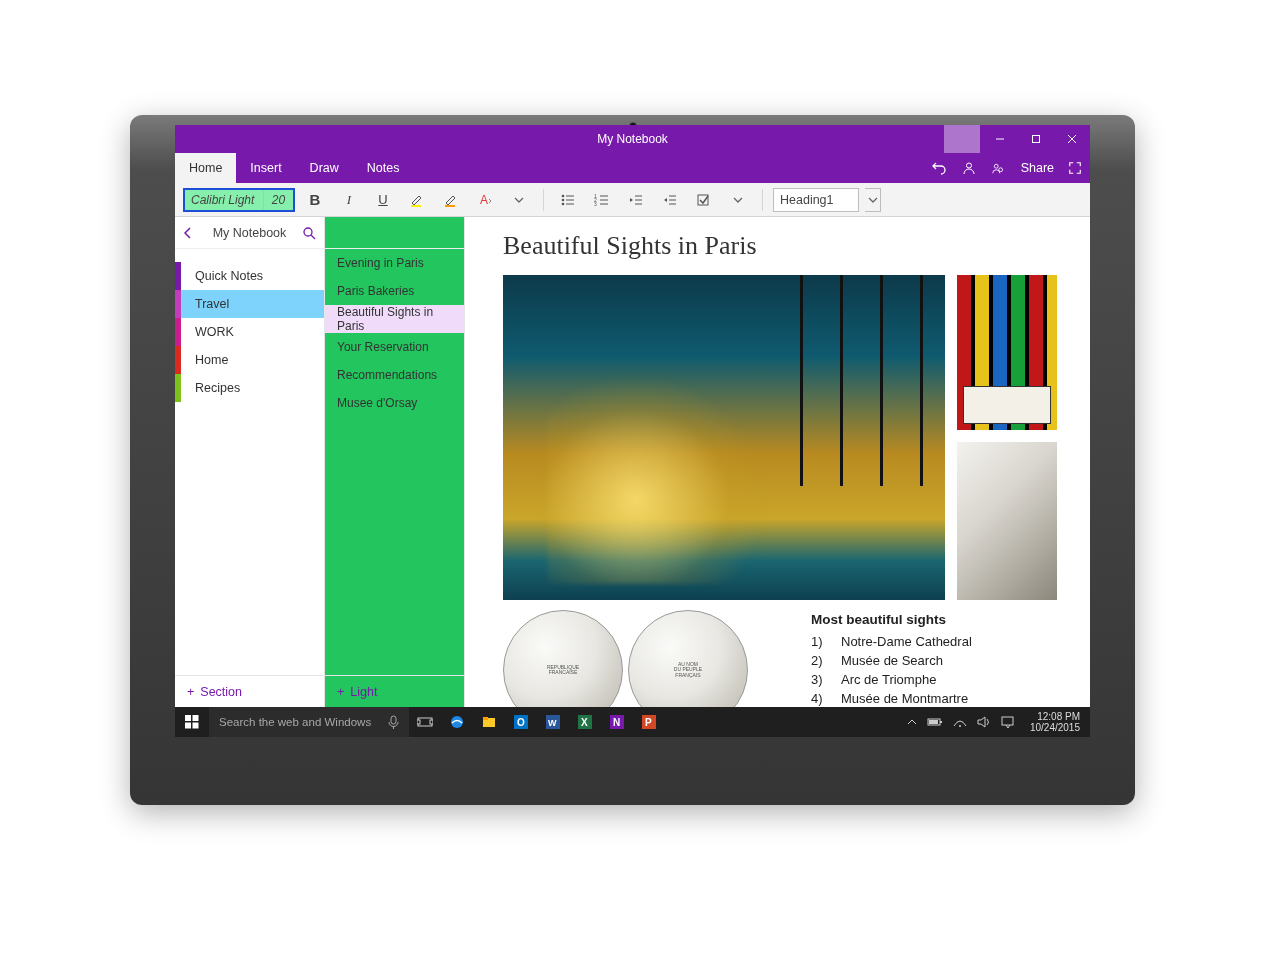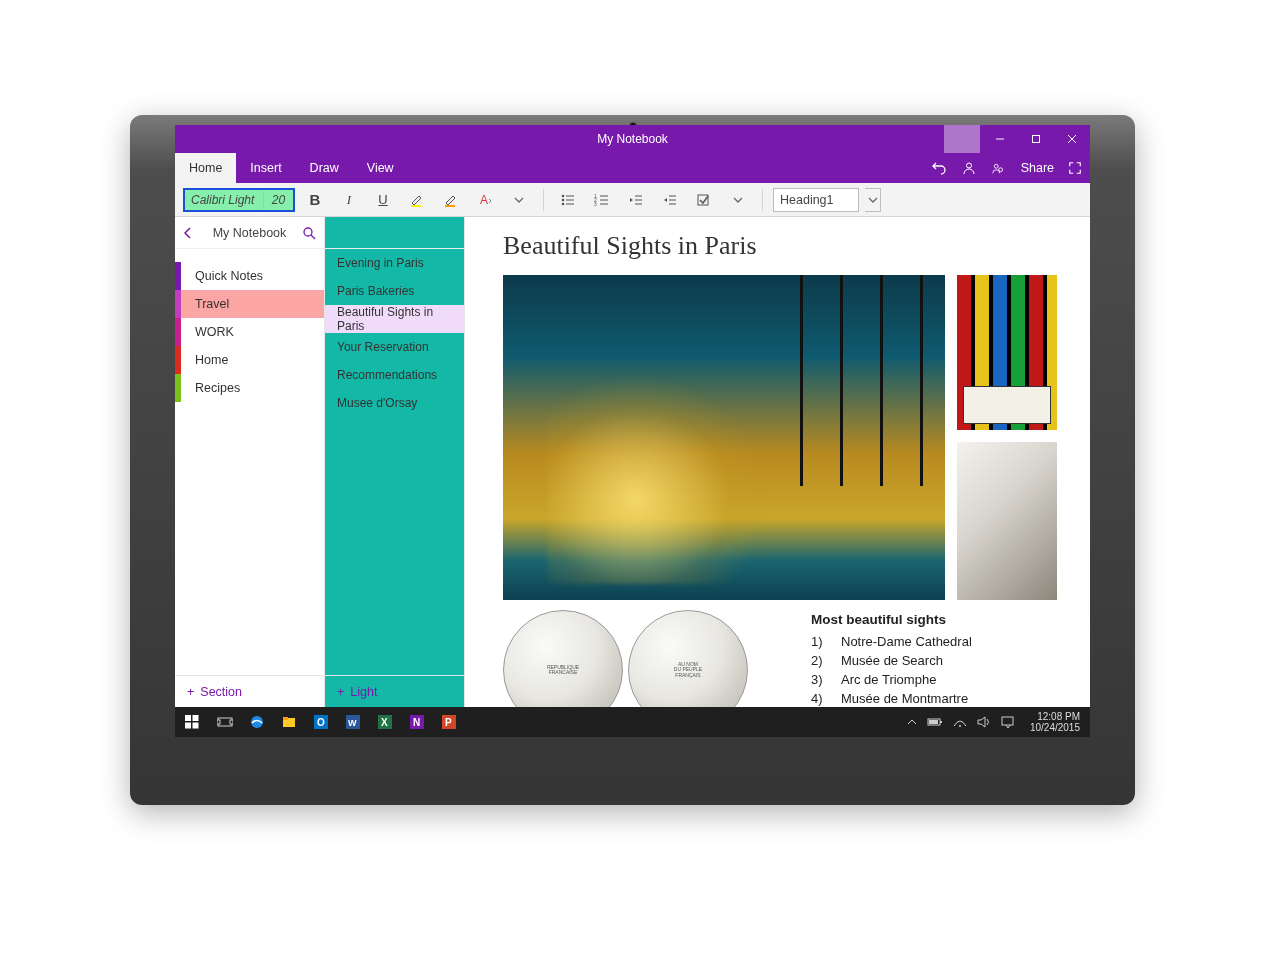--- a/index.html
+++ b/index.html
@@ -73,25 +73,25 @@
 
 
 .sections { width:150px; background:#fff; display:flex; flex-direction:column; border-right:1px solid #e5e5e5;}
 .nav-header { height:32px; display:flex; align-items:center; justify-content:space-between; padding:0 10px; border-bottom:1px solid #eee; font-size:12.5px; color:#444; position:relative;}
 .nav-header.center { justify-content:center; position:relative;}
 .nav-header .back { position:absolute; left:8px; color:#7719aa; cursor:pointer;}
 .nav-header .search { position:absolute; right:8px; cursor:pointer;}
 .section-list { flex:1;margin-top:13px; }
 .section-item { height:28px; display:flex; align-items:center; font-size:12.5px; padding-left:20px; position:relative; cursor:pointer; color:#333;}
 .section-item .bar { position:absolute; left:0; top:0; bottom:0; width:6px; }
-.section-item.sel { background:#fca5a5;}
+.section-item.sel { background:#7dd3fc;}
 .add-row { height:32px; border-top:1px solid #e5e5e5; display:flex; align-items:center; padding-left:12px; color:#7719aa; font-size:12.5px; cursor:pointer; gap:6px;}
 
 
-.pages { width:140px; background:#14b8a6; display:flex; flex-direction:column; border-right:1px solid #e5e5e5;}
+.pages { width:140px; background:#22c55e; display:flex; flex-direction:column; border-right:1px solid #e5e5e5;}
 .page-list { flex:1; }
 .page-item { height:28px; display:flex; align-items:center; font-size:12px; padding:0 12px; cursor:pointer; color:#333;}
 .page-item.sel { background:#f0dcfa;}
 
 
 .note { flex:1; background:#fff; padding: 14px 0 0 38px; overflow:hidden; position:relative;}
 .note-title { font-size: 26px; font-weight:300; color:#333; font-family:"Segoe UI Light","Segoe UI";}
 .note-meta { font-size: 11px; color:#888; margin-top:4px; display:flex; gap:22px;}
 .photos { margin-top:14px; display:flex; gap:12px; align-items:flex-start;}
 .photo-main {
@@ -189,21 +189,21 @@
               <line x1="9" y1="1" x2="1" y2="9" stroke="#fff"></line>
             </svg>
         </div>
       </div>
     </div>
 
     <div class="tabsrow">
       <div class="tab active">Home</div>
       <div class="tab">Insert</div>
       <div class="tab">Draw</div>
-      <div class="tab">View</div>
+      <div class="tab">Notes</div>
       <div class="right">
         <div class="btn">
           <svg width="16" height="16" viewBox="0 0 16 16">
               <path d="M5 3 L2 6 L5 9 M2 6 H10 A4 4 0 0 1 10 14" fill="none" stroke="#fff" stroke-width="1.3"></path>
             </svg>
         </div>
         <div class="btn">
           <svg width="16" height="16" viewBox="0 0 16 16">
               <circle cx="8" cy="5.5" r="2.5" fill="none" stroke="#fff"></circle>
               <path d="M3 14 A5 5 0 0 1 13 14" fill="none" stroke="#fff"></path>
@@ -425,20 +425,29 @@
 
     <div class="taskbar">
       <div class="start">
         <svg width="14" height="14" viewBox="0 0 14 14">
             <rect x="0" y="0" width="6" height="6" fill="#fff"></rect>
             <rect x="7.5" y="0" width="6" height="6" fill="#fff"></rect>
             <rect x="0" y="7.5" width="6" height="6" fill="#fff"></rect>
             <rect x="7.5" y="7.5" width="6" height="6" fill="#fff"></rect>
           </svg>
       </div>
+      <div class="searchbox">
+        <span>Search the web and Windows</span>
+        <span class="mic">
+          <svg width="11" height="14">
+              <rect x="3" y="1" width="5" height="8" rx="2.5" fill="none" stroke="#aaa"></rect>
+              <path d="M1 7 A4.5 4.5 0 0 0 10 7 M5.5 11 V14" fill="none" stroke="#aaa"></path>
+            </svg>
+        </span>
+      </div>
       <div class="tbicons">
         <div class="tb">
           <svg width="16" height="12">
               <rect x="1" y="2" width="14" height="8" fill="none" stroke="#ccc"></rect>
               <rect x="0" y="4" width="3" height="4" fill="#1f1f1f" stroke="#ccc"></rect>
               <rect x="13" y="4" width="3" height="4" fill="#1f1f1f" stroke="#ccc"></rect>
             </svg>
         </div>
         <div class="tb">
           <svg class="task-app" viewBox="0 0 14 14">

